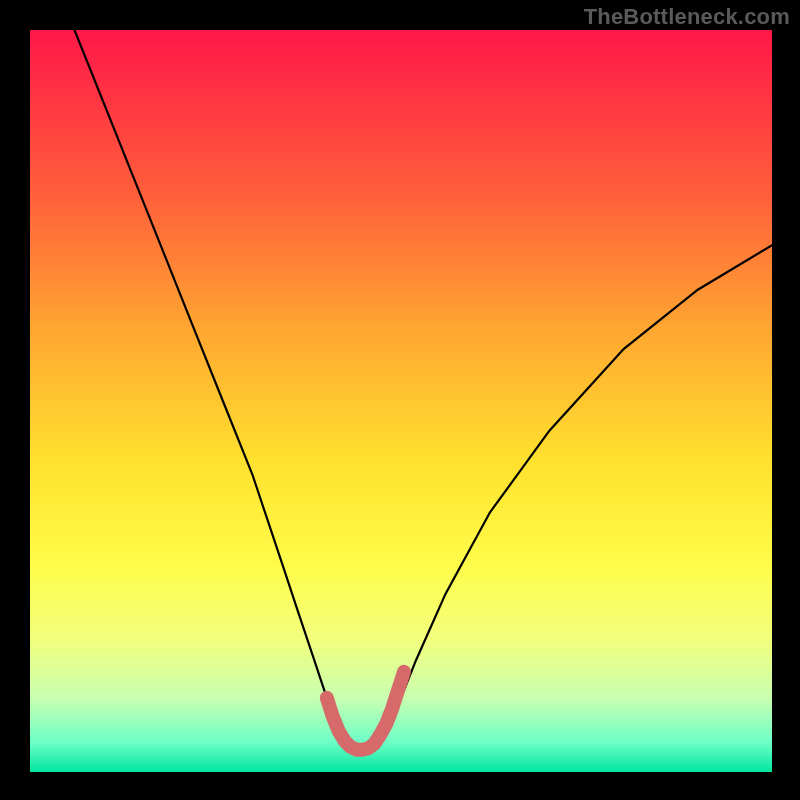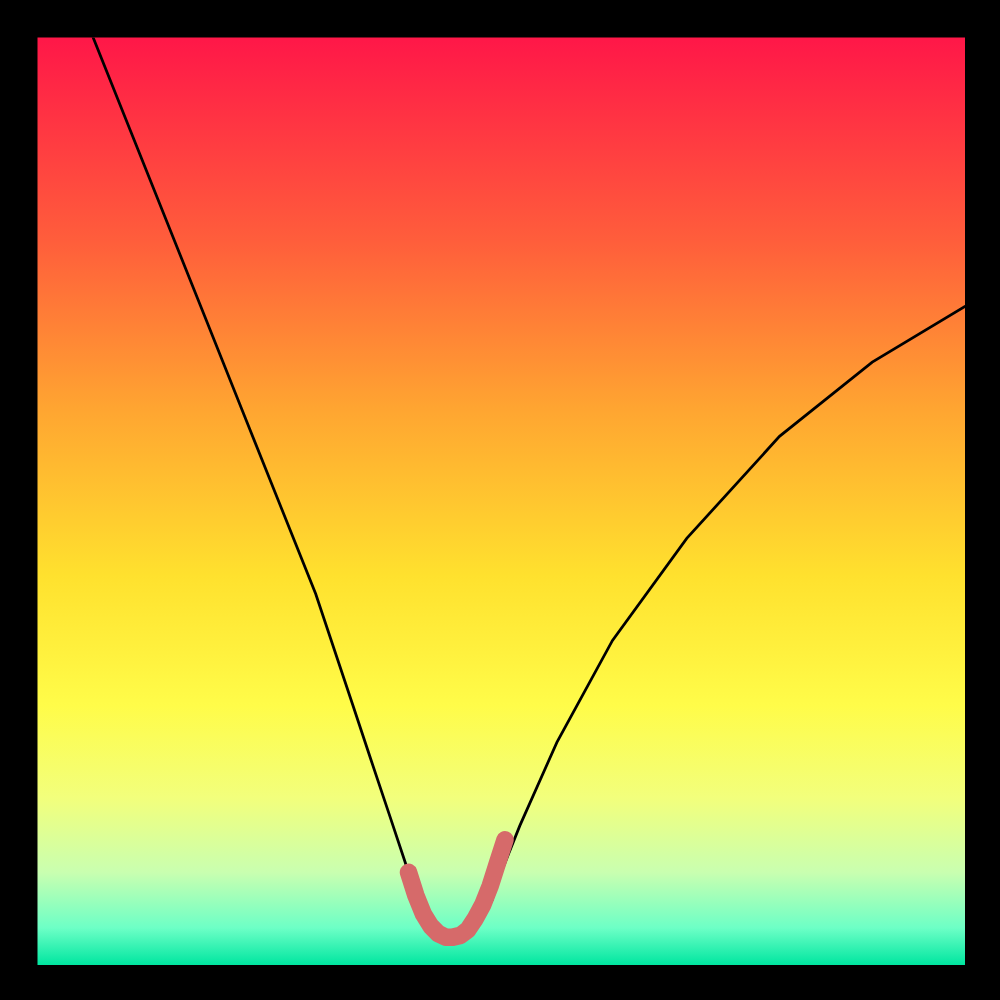--- a/index.html
+++ b/index.html
@@ -53,20 +53,21 @@
     top: 0;
     width: 742px;
     height: 742px;
   }
 </style>
 </head>
 <body>
 
 <div class="frame">
 
+  <div class="watermark">TheBottleneck.com</div>
 
   <div class="plot">
     <svg class="curve" viewBox="0 0 742 742" preserveAspectRatio="none">
       <path id="main-curve" fill="none" stroke="#000000" stroke-width="2.2" stroke-linecap="round" d="M44.5 0.0 L74.2 74.2 L103.9 148.4 L133.6 222.6 L163.2 296.8 L192.9 371.0 L222.6 445.2 L252.3 534.2 L267.1 578.8 L282.0 623.3 L296.8 667.8 L304.2 690.1 L311.6 704.9 L319.1 713.8 L326.5 718.3 L333.9 719.7 L341.3 718.3 L348.7 713.8 L356.2 704.9 L363.6 690.1 L371.0 667.8 L385.8 630.7 L415.5 563.9 L460.0 482.3 L519.4 400.7 L593.6 319.1 L667.8 259.7 L742.0 215.2"></path>
       <path id="highlight-curve" fill="none" stroke="#d66a6a" stroke-width="14" stroke-linecap="round" stroke-linejoin="round" d="M296.8 667.8 L302.7 686.4 L308.7 701.2 L314.6 710.8 L320.5 716.8 L326.5 719.7 L332.4 719.7 L338.4 718.3 L344.3 713.8 L350.2 704.9 L356.2 693.8 L362.1 678.9 L368.0 660.4 L374.0 641.8"></path>
     </svg>
   </div>
 
 </div>
 

